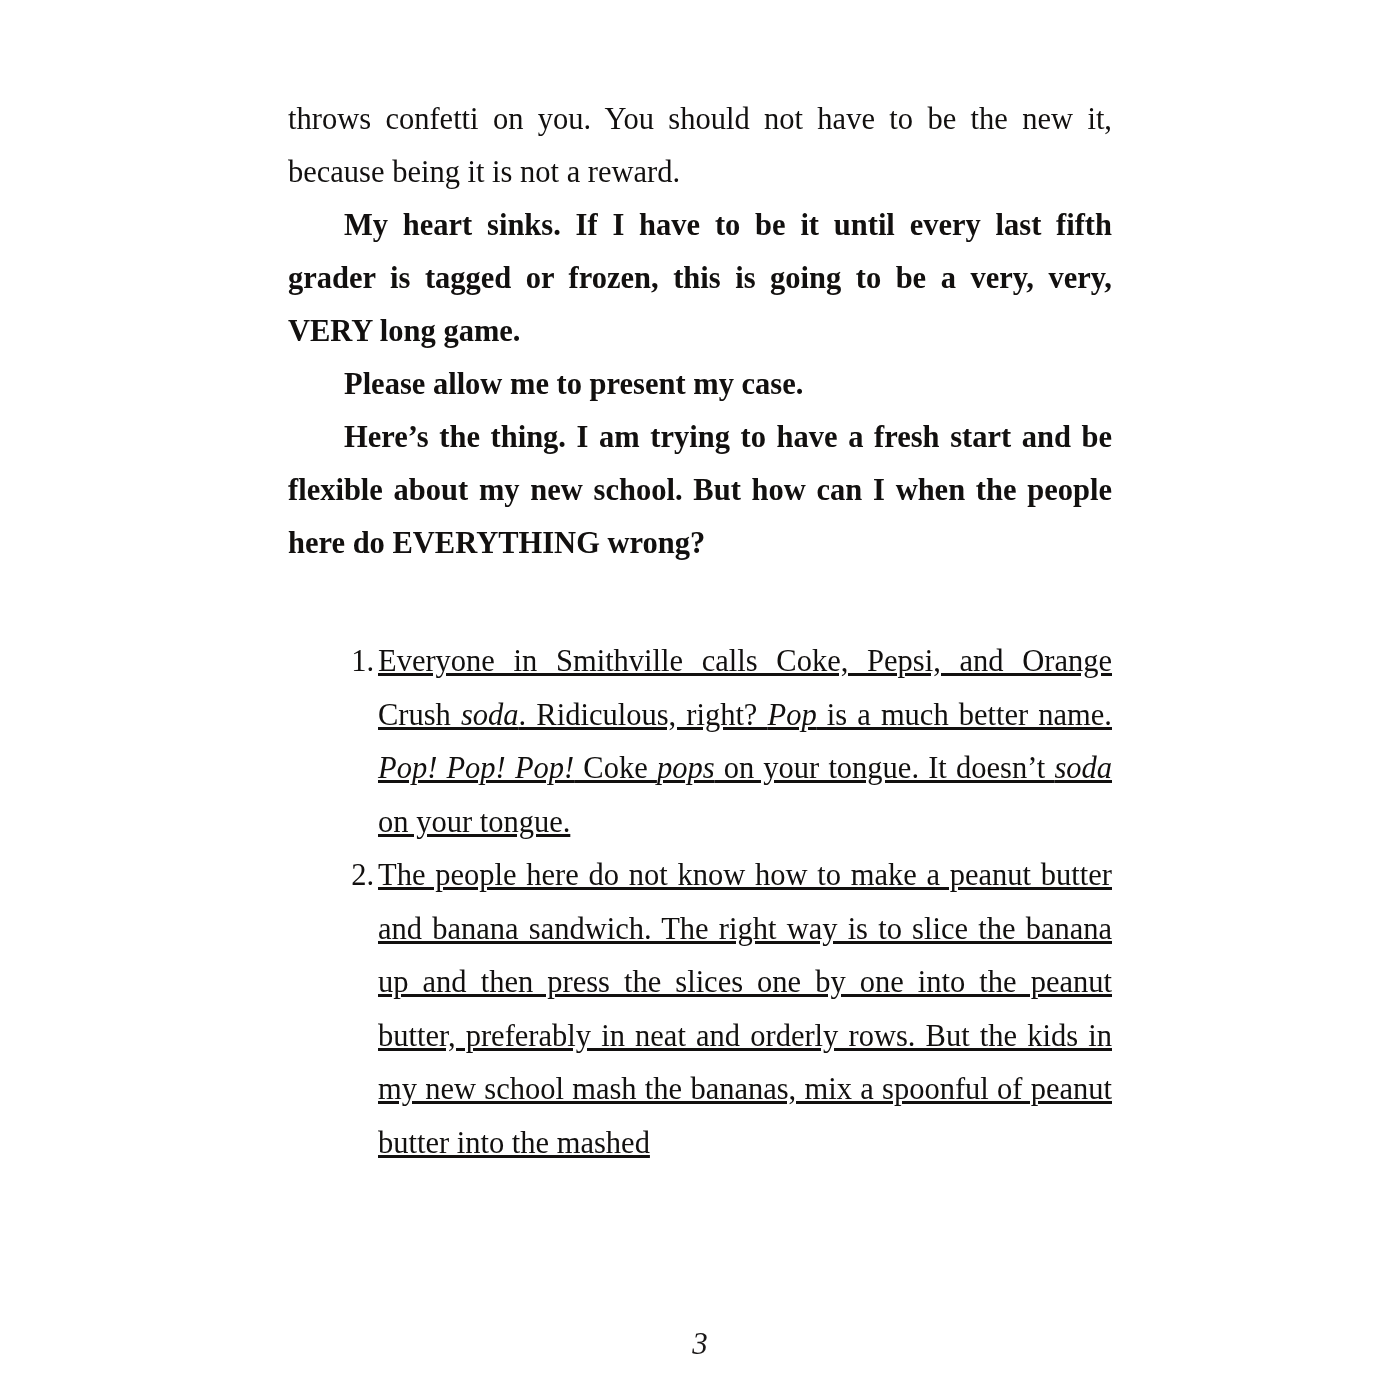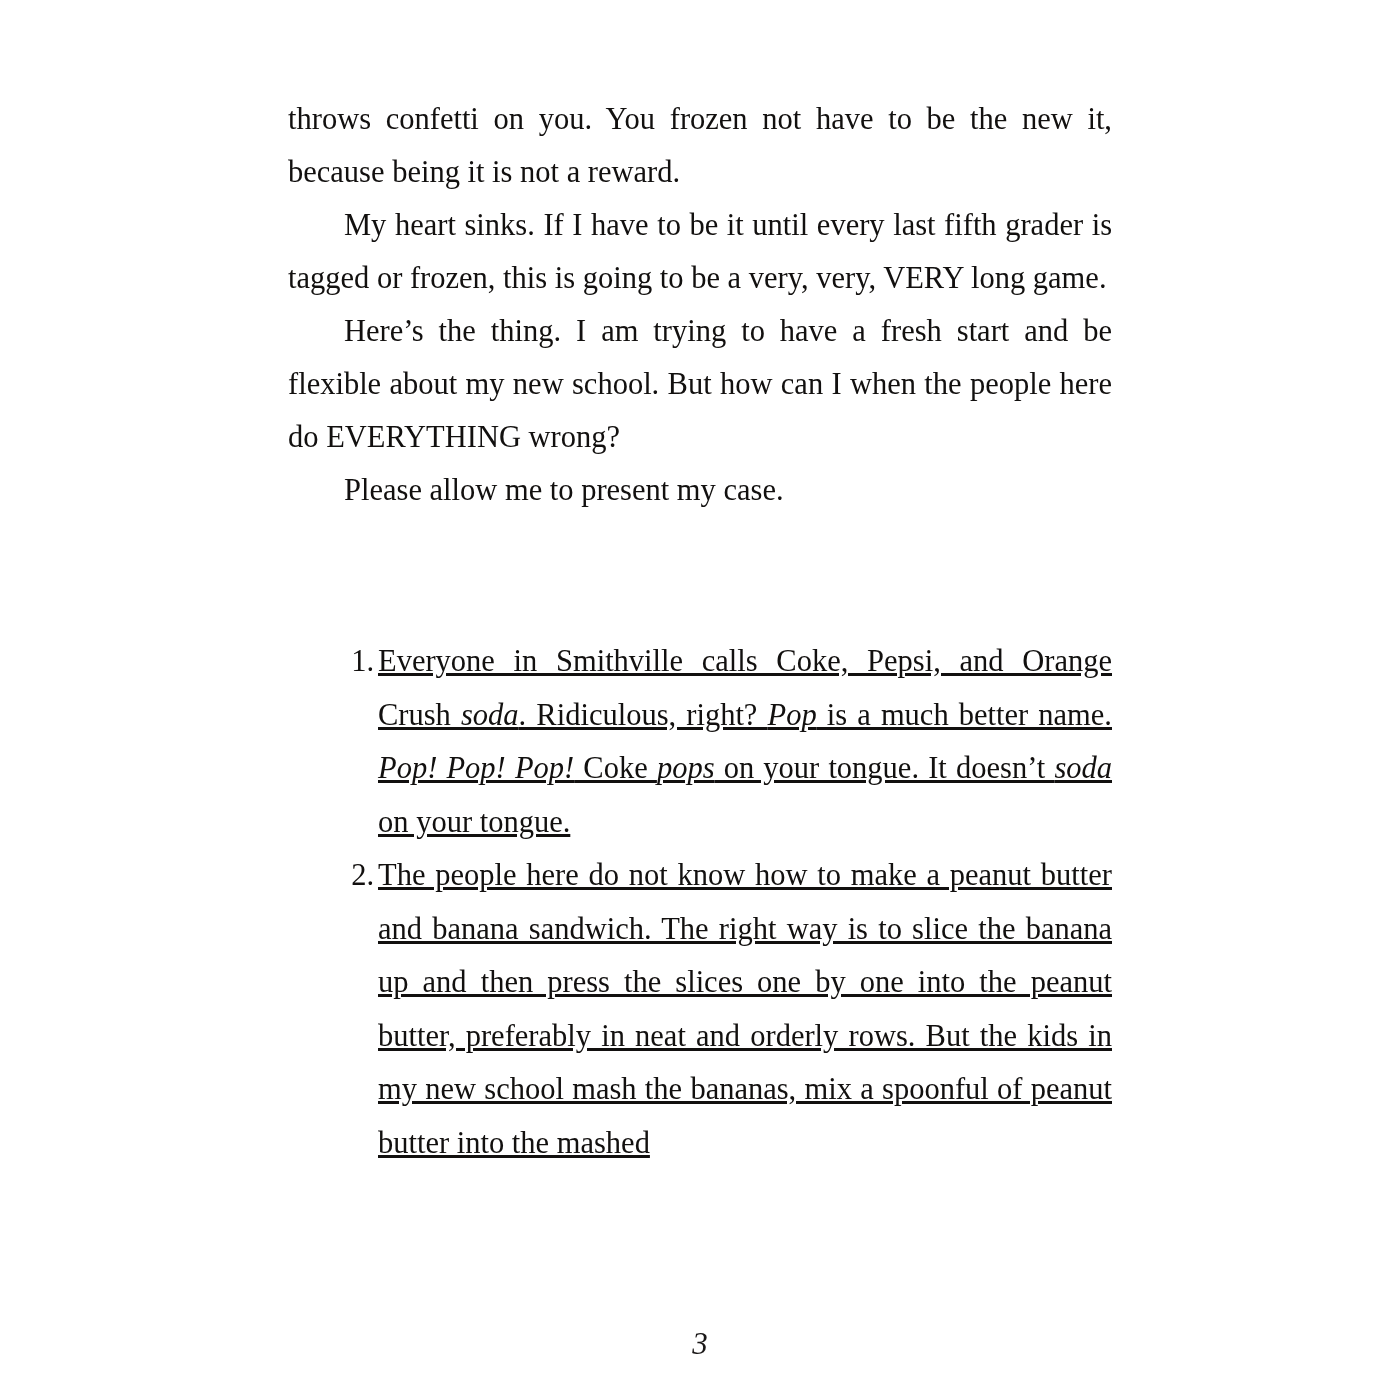--- a/index.html
+++ b/index.html
@@ -26,20 +26,21 @@
     margin: 0;
     font-size: 30.5px;
     line-height: 53px;
     text-align: justify;
     text-justify: inter-word;
     text-indent: 0;
     hyphens: none;
   }
   p.para.indented {
     text-indent: 56px;
+    font-weight: bold;
   }
   ol.case-list {
     position: absolute;
     left: 288px;
     top: 635px;
     width: 824px;
     margin: 0;
     padding: 0;
     list-style: none;
   }
@@ -84,24 +85,24 @@
   p.para, ol.case-list > li .item-text {
     text-align-last: left;
   }
 </style>
 </head>
 <body>
 
 <div class="page">
 
   <div class="text-block">
-    <p class="para">throws confetti on you. You frozen not have to be the new it, because being it is not a reward.</p>
+    <p class="para">throws confetti on you. You should not have to be the new it, because being it is not a reward.</p>
     <p class="para indented">My heart sinks. If I have to be it until every last fifth grader is tagged or frozen, this is going to be a very, very, VERY long game.</p>
+    <p class="para indented">Please allow me to present my case.</p>
     <p class="para indented">Here’s the thing. I am trying to have a fresh start and be flexible about my new school. But how can I when the people here do EVERYTHING wrong?</p>
-    <p class="para indented">Please allow me to present my case.</p>
   </div>
 
   <ol class="case-list">
     <li>
       <span class="marker">1.</span>
       <span class="item-text"><span>Everyone in Smithville calls Coke, Pepsi, and Orange Crush </span><span class="it">soda</span><span>. Ridiculous, right? </span><span class="it">Pop</span><span> is a much better name. </span><span class="it">Pop! Pop! Pop!</span><span> Coke </span><span class="it">pops</span><span> on your tongue. It doesn’t </span><span class="it">soda</span><span> on your tongue.</span></span>
     </li>
     <li>
       <span class="marker">2.</span>
       <span class="item-text"><span>The people here do not know how to make a peanut butter and banana sandwich. The right way is to slice the banana up and then press the slices one by one into the peanut butter, preferably in neat and orderly rows. But the kids in my new school mash the bananas, mix a spoonful of peanut butter into the mashed</span></span>

